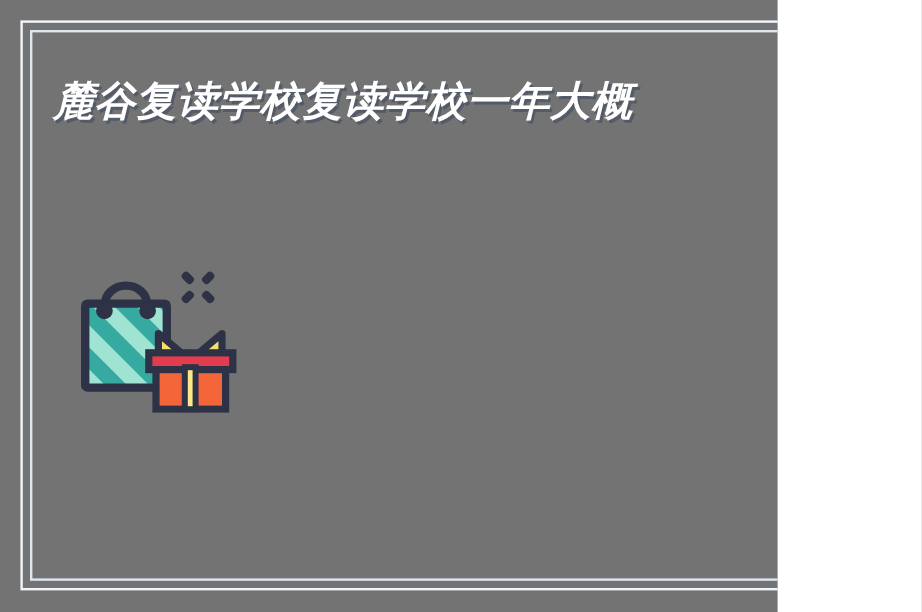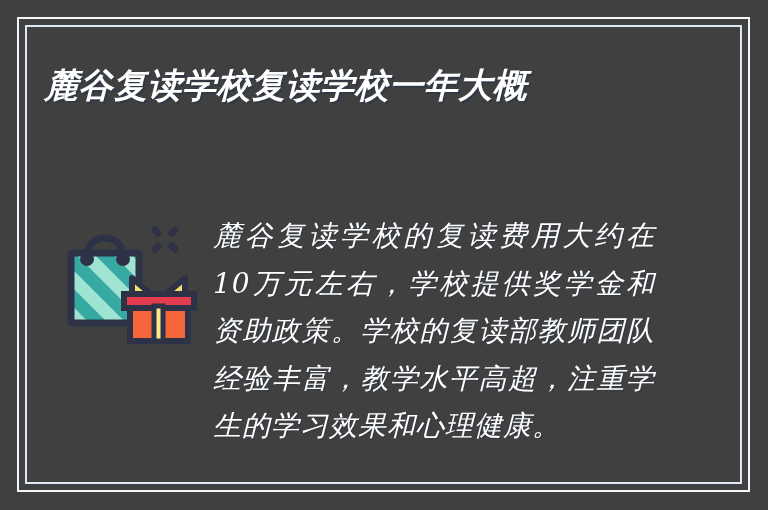--- a/index.html
+++ b/index.html
@@ -2,24 +2,24 @@
 <html><head>
 <meta charset="utf-8">
 <style>
   html, body {
     margin: 0;
     padding: 0;
     background: #ffffff;
   }
   #canvas {
     position: relative;
-    width: 768px;
+    width: 648px;
     height: 510px;
     overflow: hidden;
-    background: #404040;
+    background: #737373;
     font-family: "Liberation Sans", sans-serif;
     text-decoration: underline;
   }
 
   
   .frame-outer {
     position: absolute;
     left: 17px;
     top: 17px;
     width: 733px;
@@ -139,17 +139,14 @@
       <g fill="#2E3246">
         <path d="M100 12 L110 22 L100 32 L97 26 L92 22 L97 18 Z" opacity="0"></path>
         <rect x="95" y="8" width="7" height="11" rx="3" transform="rotate(-45 98.5 13.5)"></rect>
         <rect x="112" y="8" width="7" height="11" rx="3" transform="rotate(45 115.5 13.5)"></rect>
         <rect x="95" y="24" width="7" height="11" rx="3" transform="rotate(45 98.5 29.5)"></rect>
         <rect x="112" y="24" width="7" height="11" rx="3" transform="rotate(-45 115.5 29.5)"></rect>
       </g>
     </svg>
   </div>
 
-  <div class="bodycopy">
-    <div class="body-text">麓谷复读学校的复读费用大约在10万元左右，学校提供奖学金和资助政策。学校的复读部教师团队经验丰富，教学水平高超，注重学生的学习效果和心理健康。</div>
-  </div>
 
 </div>
 
 </body></html>

